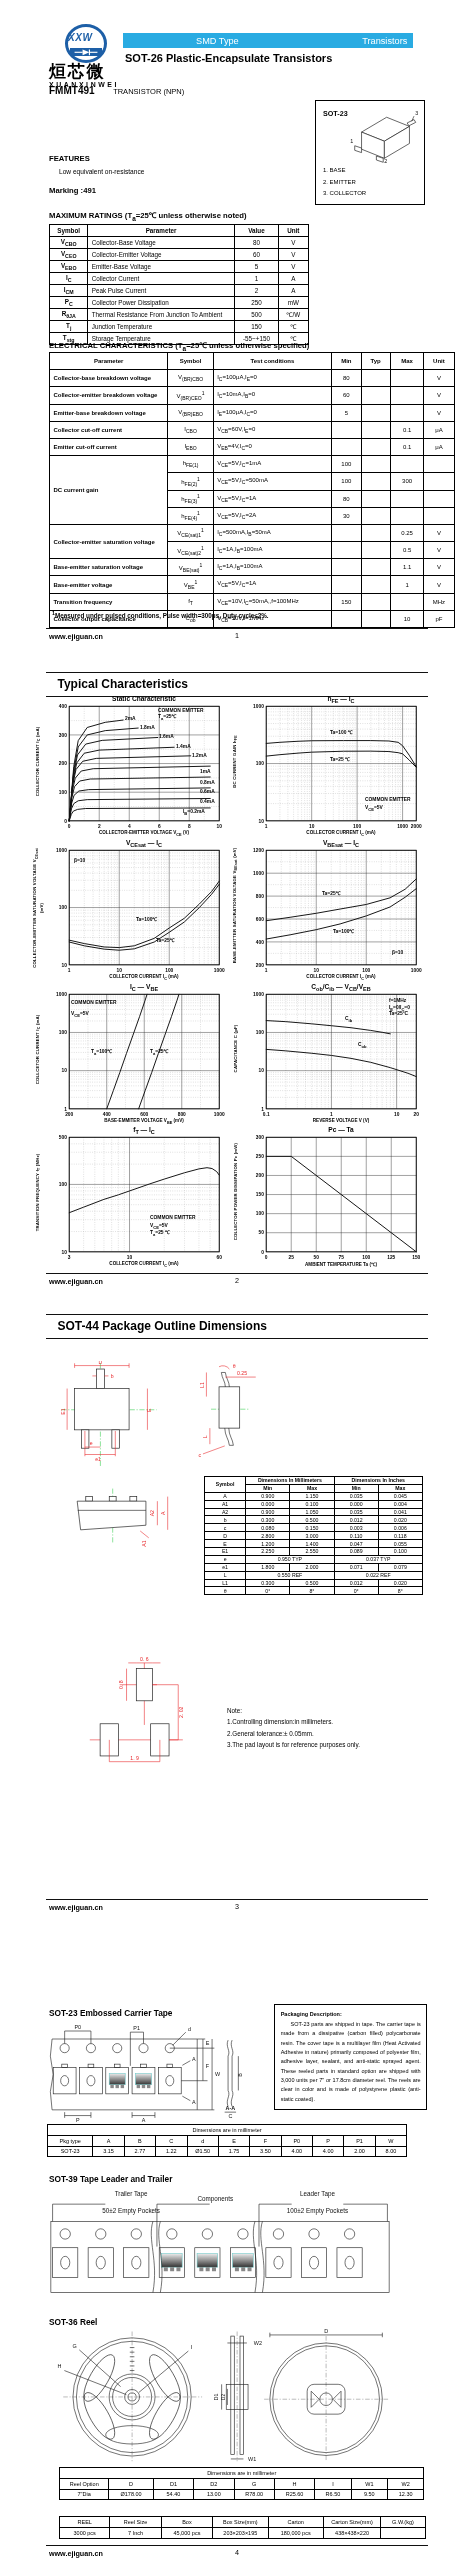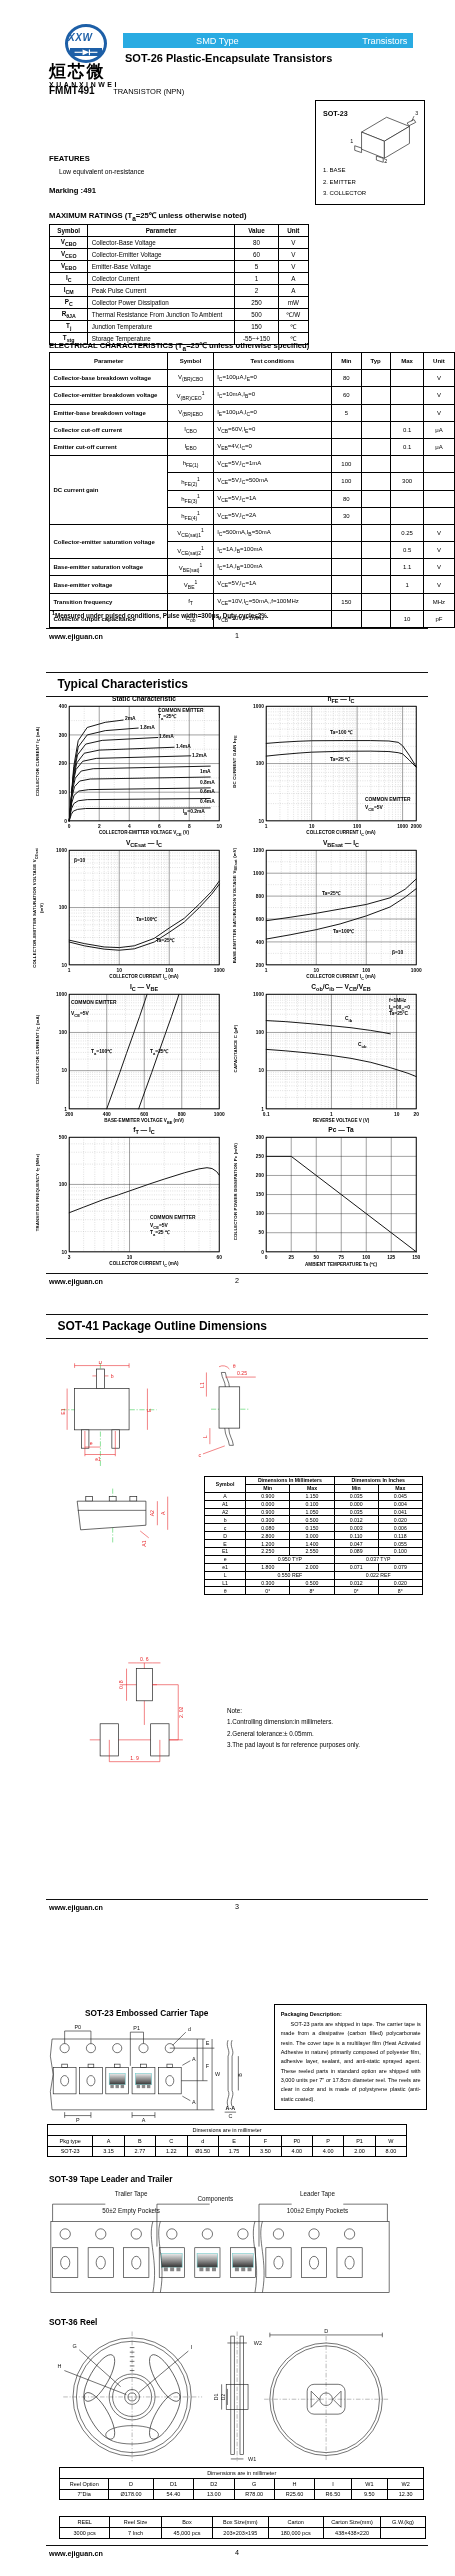--- a/index.html
+++ b/index.html
@@ -815,21 +815,21 @@
         <div class="c-ylab">COLLECTOR POWER DISSIPATION  Pc  (mW)</div>
         <div class="c-xlab">AMBIENT TEMPERATURE  Ta  (℃)</div>
       </div>
     </div>
 
   <div class="abs foot" style="left:46px;top:1273px;width:382px;height:16px;">
     <span class="site">www.ejiguan.cn</span>
     <span class="pg">2</span>
   </div>
 
-  <div class="abs sect" style="left:46px;top:1314px;width:370px;">SOT-41 Package Outline Dimensions</div>
+  <div class="abs sect" style="left:46px;top:1314px;width:370px;">SOT-44 Package Outline Dimensions</div>
 
   <svg class="abs" style="left:60px;top:1361px;" width="98" height="109" viewBox="0 0 170 190">
     <line class="cl" x1="2" y1="85" x2="168" y2="85"></line>
     <line class="cl" x1="70" y1="4" x2="70" y2="186"></line>
     <rect class="bk" x="25" y="48" width="95" height="72"></rect>
     <rect class="bk" x="63" y="14" width="14" height="34"></rect>
     <rect class="bk" x="37" y="120" width="13" height="32"></rect>
     <rect class="bk" x="90" y="120" width="13" height="32"></rect>
     <line class="dim" x1="25" y1="8" x2="120" y2="8"></line>
     <line class="dim" x1="25" y1="4" x2="25" y2="12"></line>
@@ -1021,21 +1021,21 @@
     <div class="note-line">2.General tolerance:± 0.05mm.</div>
     <div class="note-line">3.The pad layout is for reference purposes only.</div>
   </div>
 
   <div class="abs foot" style="left:46px;top:1899px;width:382px;height:16px;">
     <span class="site">www.ejiguan.cn</span>
     <span class="pg">3</span>
   </div>
 
 
-  <div class="abs subhead" style="left:49px;top:2008px;margin-left:36px;">SOT-23  Embossed Carrier Tape</div>
+  <div class="abs subhead" style="left:49px;top:2008px;">SOT-23  Embossed Carrier Tape</div>
 
   <svg class="abs" style="left:47px;top:2023px;" width="201" height="100" viewBox="0 0 350 175">
     <defs>
       <linearGradient id="g1" x1="0" y1="0" x2="0" y2="1">
         <stop offset="0" stop-color="#eee"></stop>
           <stop offset="1" stop-color="#333"></stop>
       </linearGradient>
     </defs>
     <path class="bkl" d="M8,28 L262,28 L262,152 L8,152 L5,120 L10,90 L5,58 Z"></path>
     <circle class="bkl" cx="30" cy="44" r="8"></circle>

